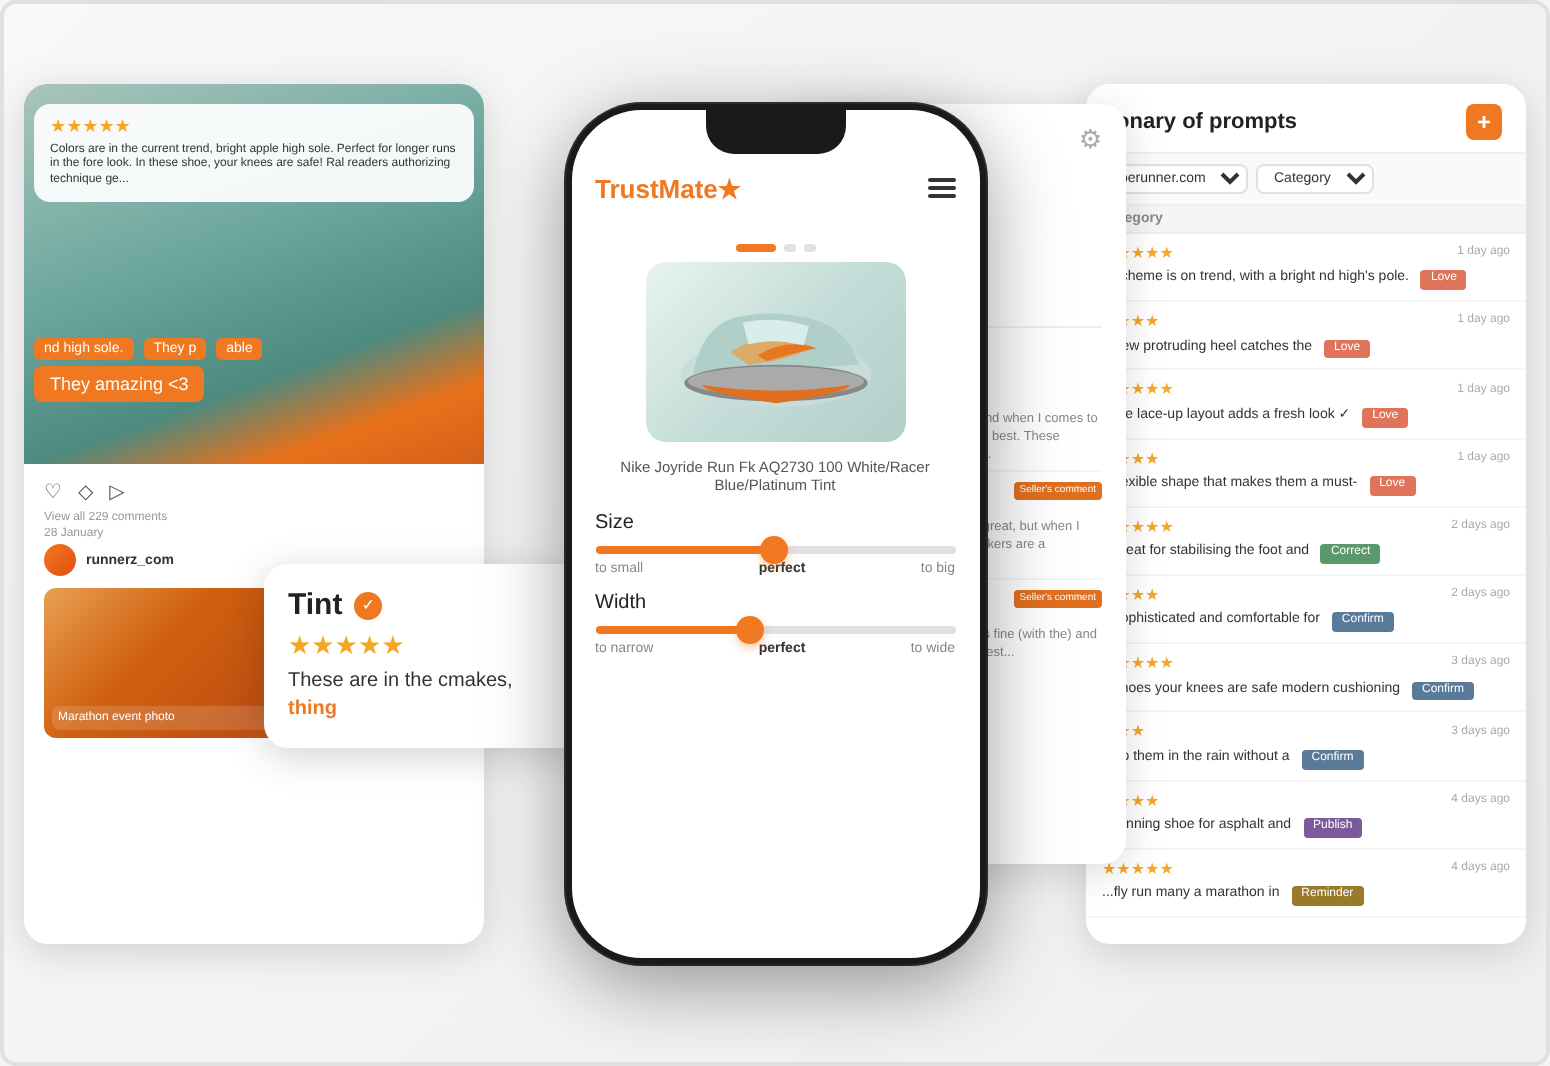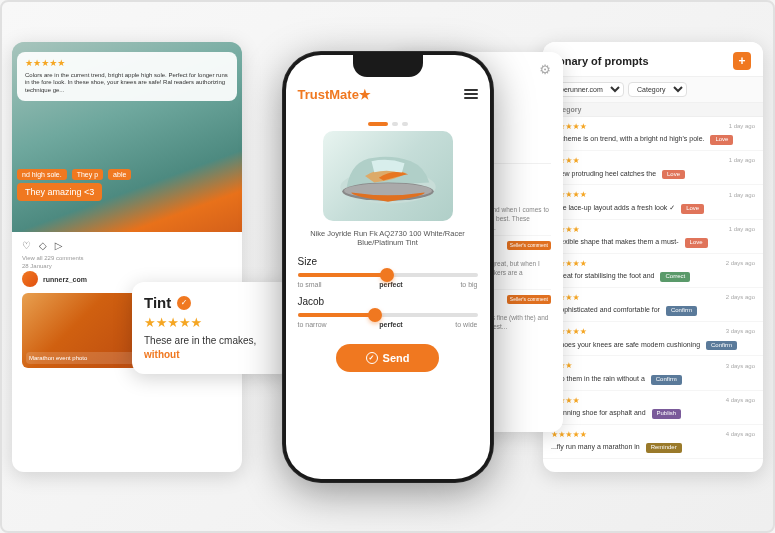--- a/index.html
+++ b/index.html
@@ -542,21 +542,21 @@
     </div>
   </div>
 
   <div class="jacob-card">
     <div class="jacob-name-row">
       <span class="jacob-name">Tint</span>
       <div class="verified-badge">✓</div>
     </div>
     <div class="jacob-stars">★★★★★</div>
     <div class="jacob-text">
-      <span>These are in the c</span><span>makes, </span><span class="highlight">without</span>
+      <span>These are in the c</span><span>makes, </span><span class="highlight">thing</span>
     </div>
   </div>
 
   <div class="phone-wrapper">
     <div class="phone">
       <div class="phone-inner">
         <div class="phone-notch"></div>
         <div class="phone-content">
 
           <div class="phone-header">
@@ -606,36 +606,32 @@
               <div class="slider-thumb" style="left:46%;"></div>
             </div>
             <div class="slider-labels">
               <span>to small</span>
               <span class="center-label">perfect</span>
               <span>to big</span>
             </div>
           </div>
 
           <div class="slider-container">
-            <div class="section-label">Jacob</div>
+            <div class="section-label">Width</div>
             <div class="slider-track">
               <div class="slider-fill" style="width:45%;"></div>
               <div class="slider-thumb" style="left:39%;"></div>
             </div>
             <div class="slider-labels">
               <span>to narrow</span>
               <span class="center-label">perfect</span>
               <span>to wide</span>
             </div>
           </div>
 
-          <button class="send-btn">
-            <div class="checkmark-icon">✓</div>
-            <span>Send</span>
-          </button>
         </div>
       </div>
     </div>
   </div>
 
   <div class="summary-panel">
     <div style="display:flex; justify-content:flex-end; margin-bottom:6px;">
       <span style="color:#aaa; font-size:13px;">⚙</span>
     </div>
     <div style="color:#f5a623; font-size:14px; margin-bottom:3px;">★★★★★</div>

